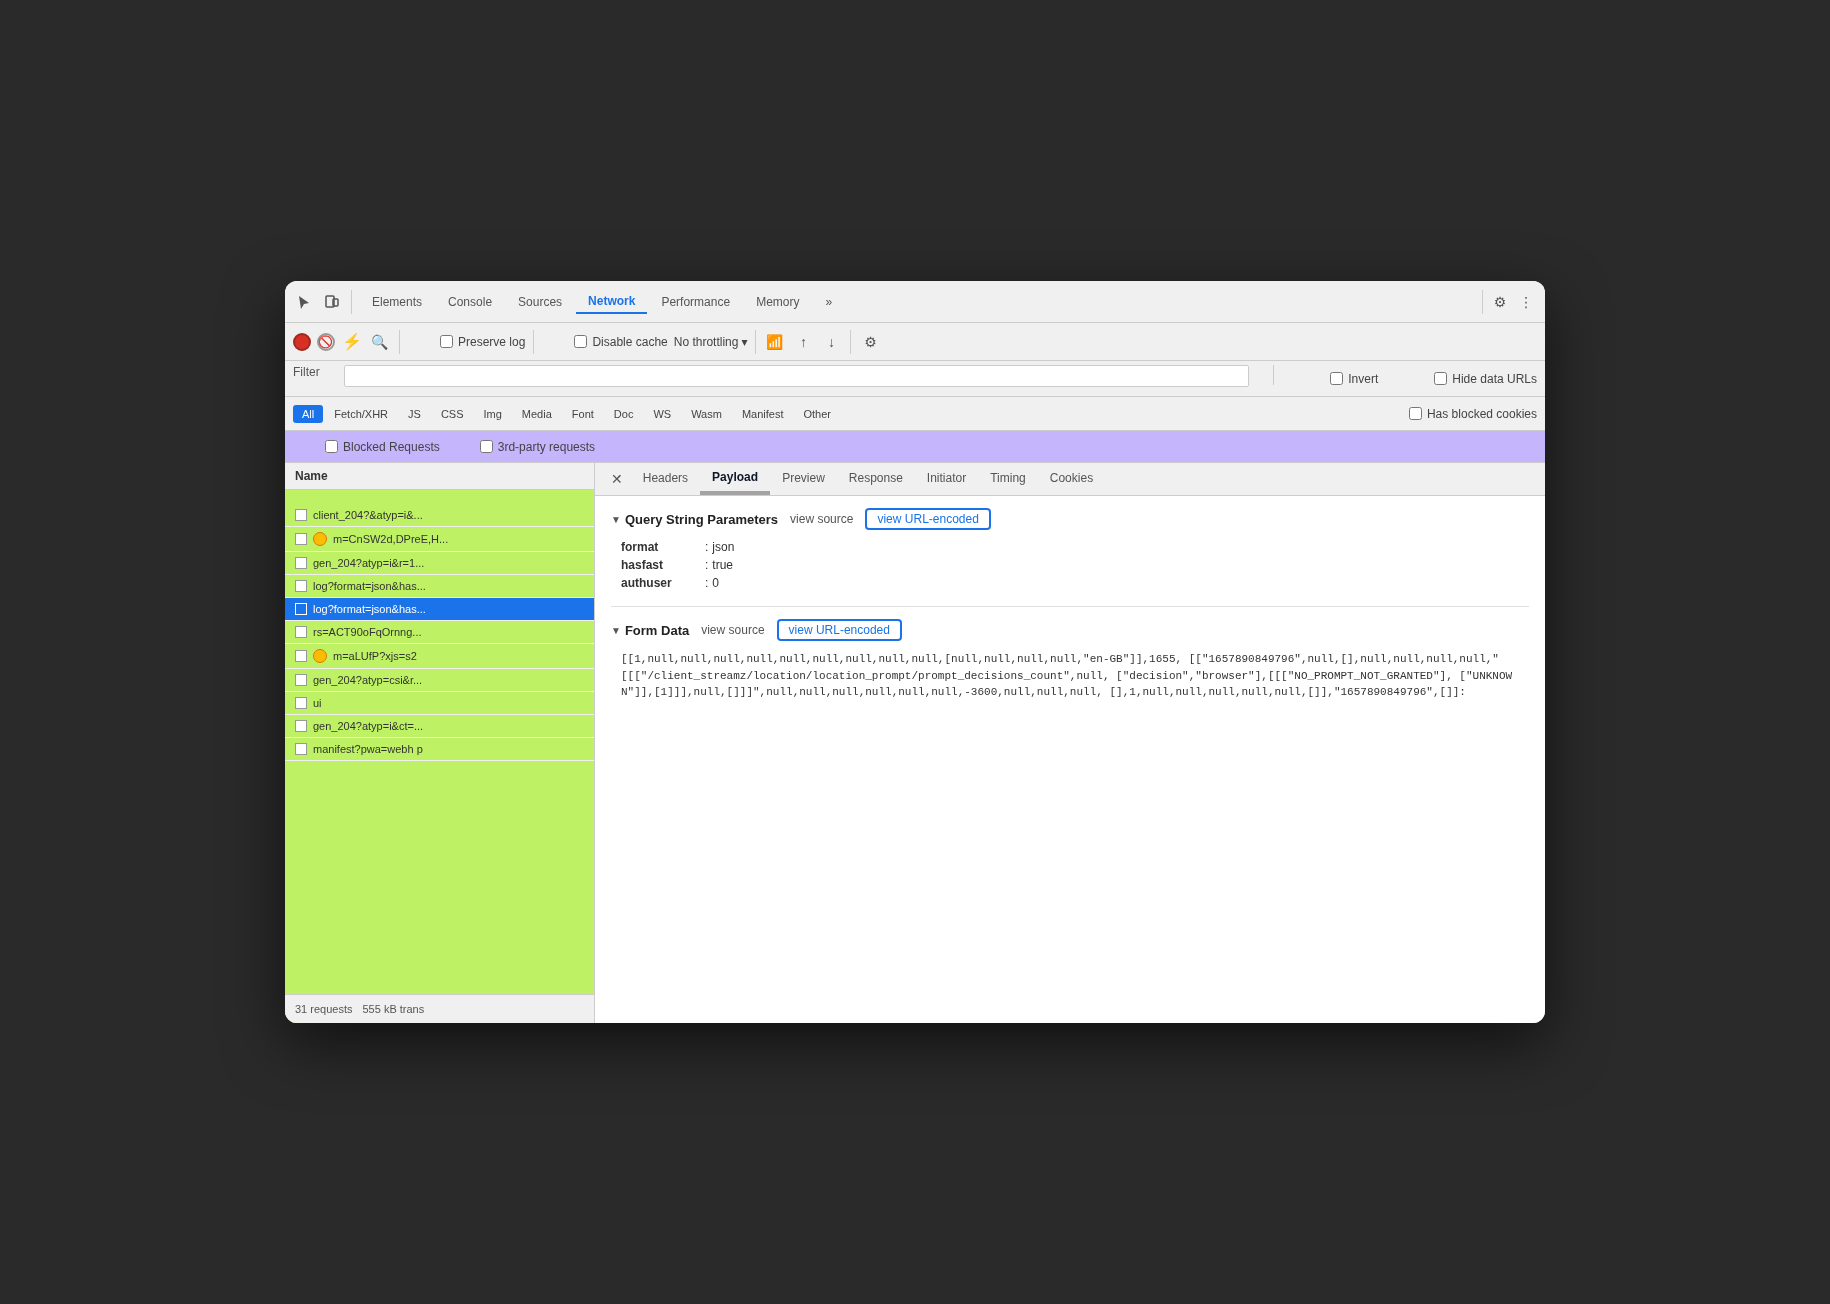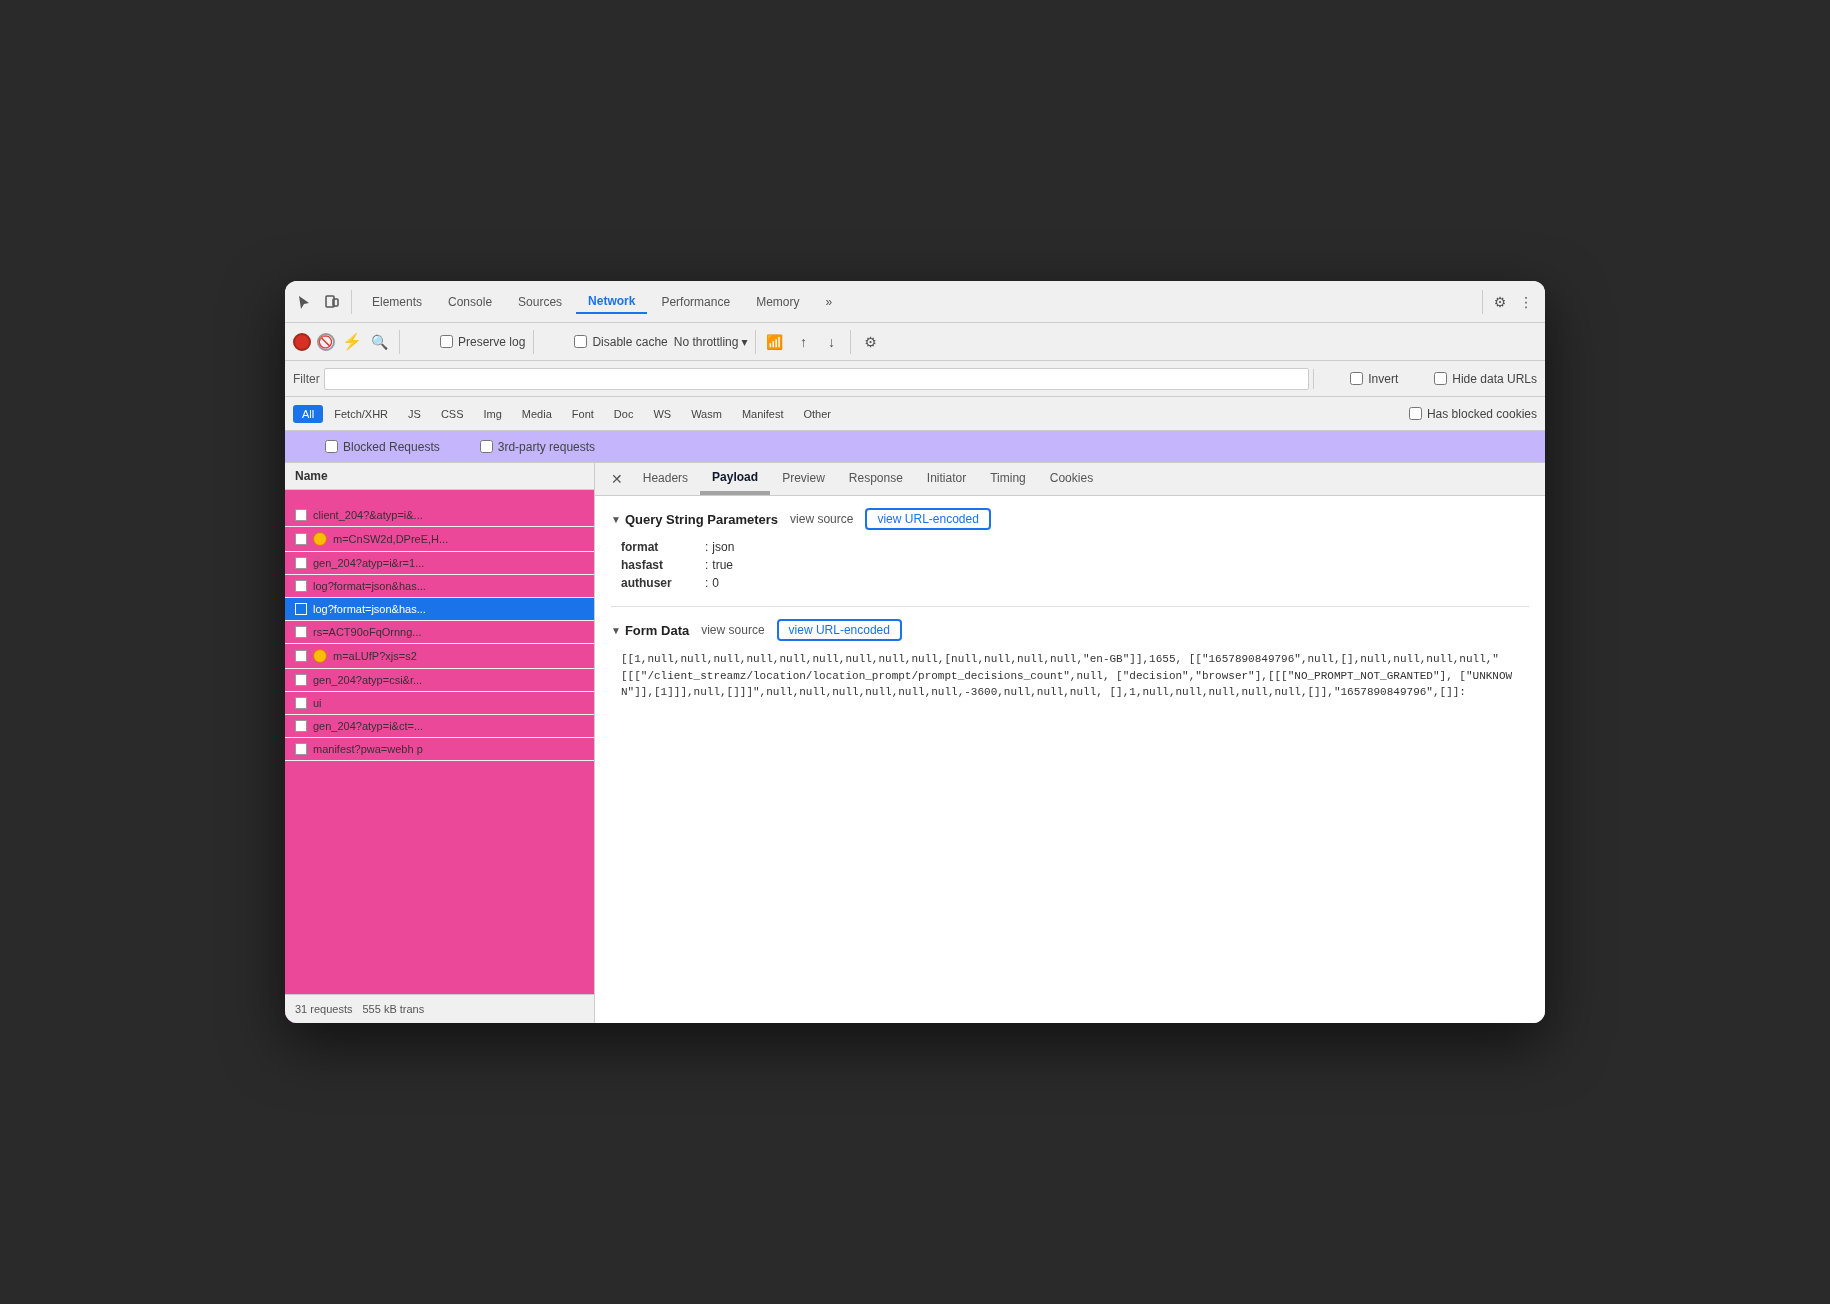--- a/index.html
+++ b/index.html
@@ -150,23 +150,22 @@
       cursor: pointer;
       display: flex;
       align-items: center;
       gap: 3px;
     }
     
     .filter-bar {
       background: #f0f0f0;
       border-bottom: 1px solid #ccc;
       display: flex;
-      align-items: center;
       padding: 4px 8px;
-      gap: 4px;
+      gap: 24px;
       height: 36px;
     }
     .filter-label {
       font-size: 12px;
       color: #555;
     }
     .filter-sep { width: 1px; height: 20px; background: #ccc; }
     
     .type-filter-bar {
       background: #f0f0f0;
@@ -207,21 +206,21 @@
       display: flex;
       height: 560px;
     }
     
     .left-panel {
       width: 310px;
       min-width: 310px;
       border-right: 1px solid #ccc;
       display: flex;
       flex-direction: column;
-      background: #ec4899;
+      background: #bef264;
     }
     .col-header {
       background: #f0f0f0;
       border-bottom: 1px solid #ccc;
       padding: 6px 10px;
       font-size: 12px;
       font-weight: 600;
       color: #333;
     }
     .request-list {

